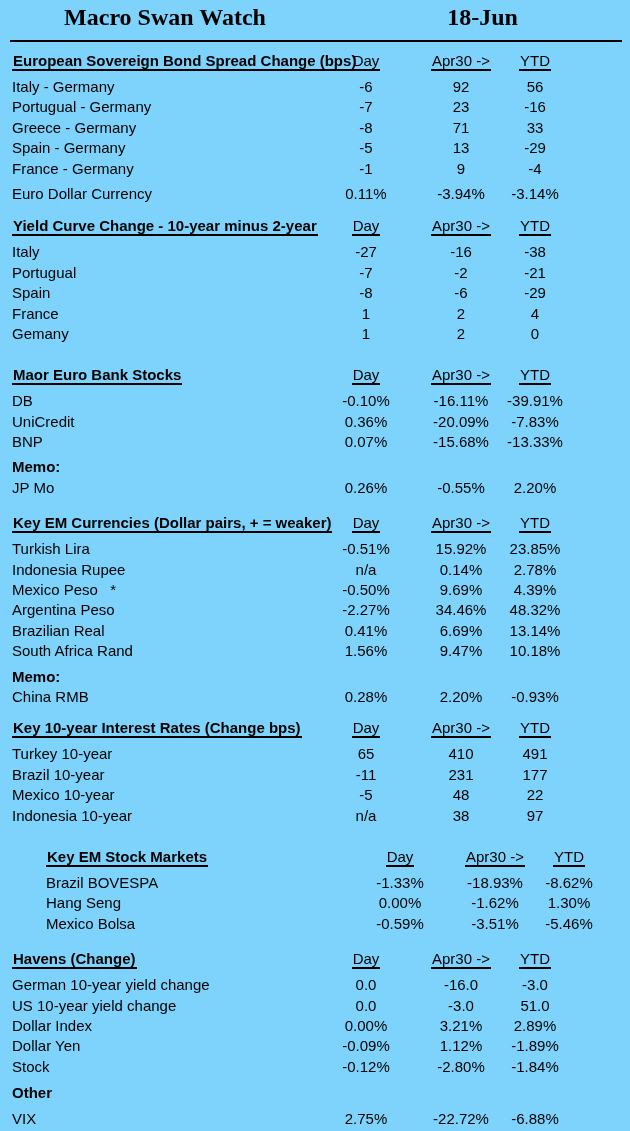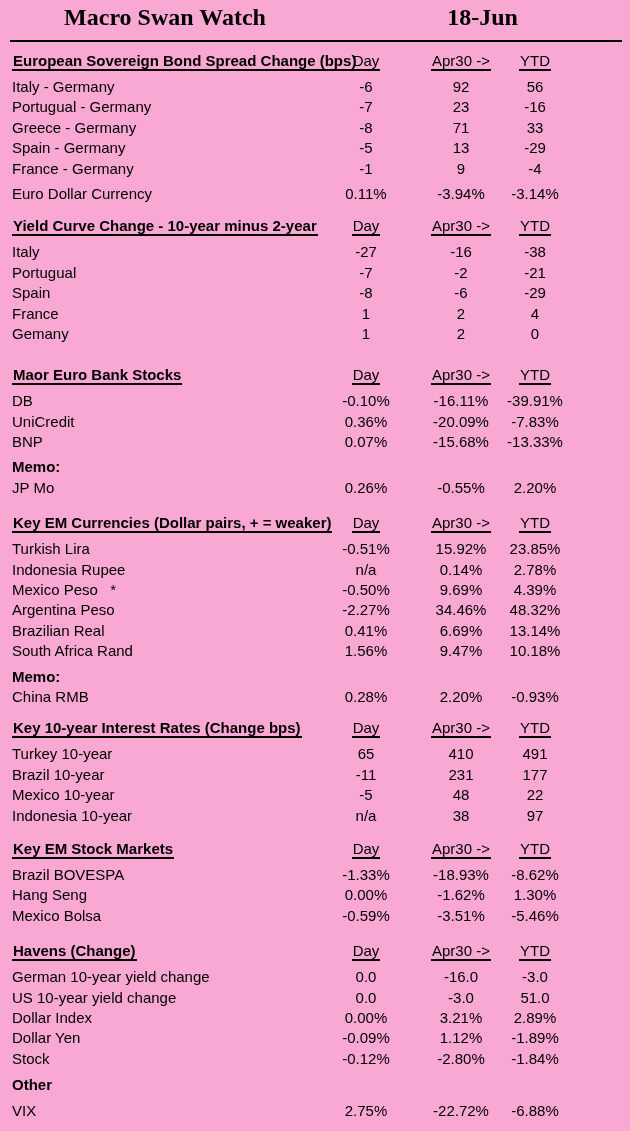--- a/index.html
+++ b/index.html
@@ -1,21 +1,21 @@
 <!DOCTYPE html>
 <html><head>
 <meta charset="utf-8">
 <style>
   * { margin: 0; padding: 0; box-sizing: border-box; }
   html, body { background: #fff; }
   .page {
     position: relative;
     width: 630px;
     height: 1131px;
-    background: #f9a8d4;
+    background: #7dd3fc;
     color: #000000;
     font-family: "Liberation Sans", "DejaVu Sans", sans-serif;
     overflow: hidden;
   }
   
   .masthead { position: relative; height: 38px; padding-top: 5px; }
   .masthead .title, .masthead .date {
     position: absolute; top: 4px;
     font-family: "Liberation Serif", "DejaVu Serif", serif;
     font-weight: bold; font-size: 24px; white-space: pre;
@@ -263,21 +263,21 @@
           <span class="val">48</span>
           <span class="val">22</span>
         </div>
         <div class="row">
           <span class="label">Indonesia 10-year</span>
           <span class="val">n/a</span>
           <span class="val">38</span>
           <span class="val">97</span>
         </div>
       </section>
-      <section style="margin-top: 12px;">
+      <section style="margin-top: 20px; padding-left: 34px;">
         <div class="row header-row">
           <div class="label"><span class="bold u">Key EM Stock Markets</span></div>
           <div class="val"><span class="col-h u">Day</span></div>
           <div class="val"><span class="col-h u">Apr30 -&gt;</span></div>
           <div class="val"><span class="col-h u">YTD</span></div>
         </div>
         <div class="row">
           <span class="label">Brazil BOVESPA</span>
           <span class="val">-1.33%</span>
           <span class="val">-18.93%</span>

